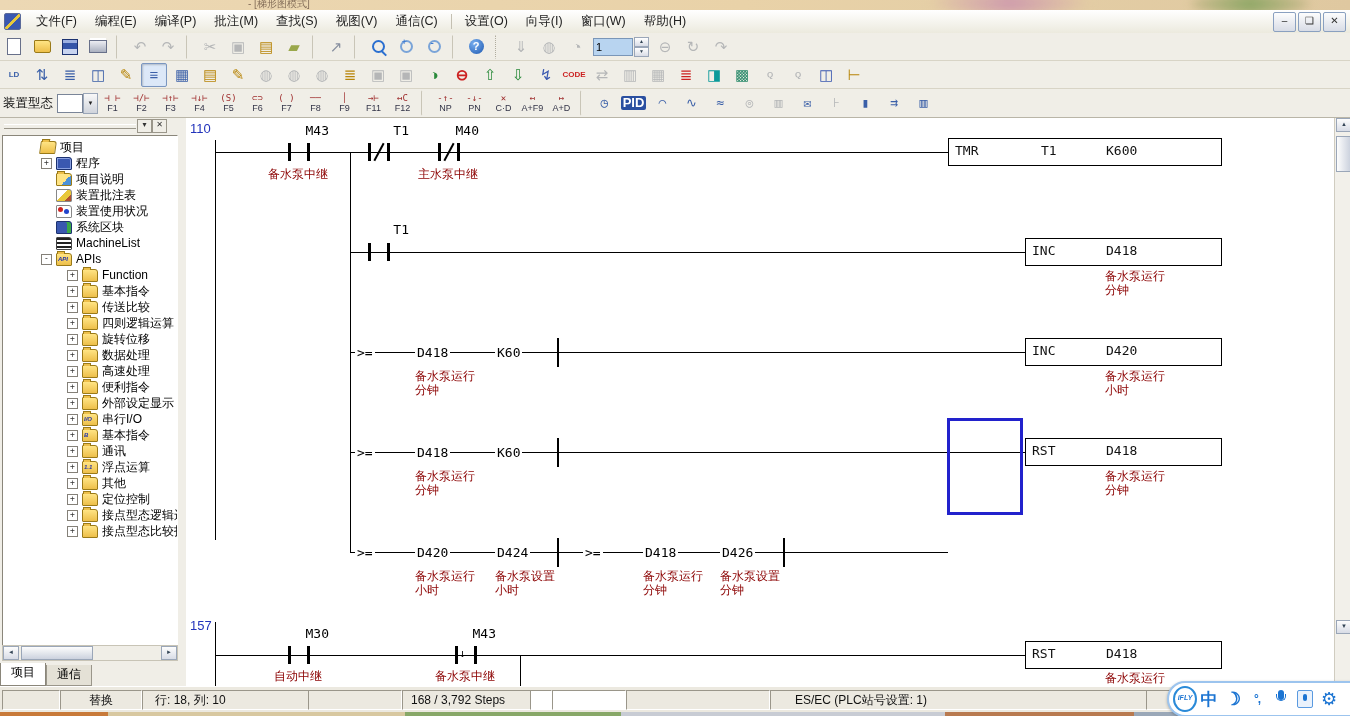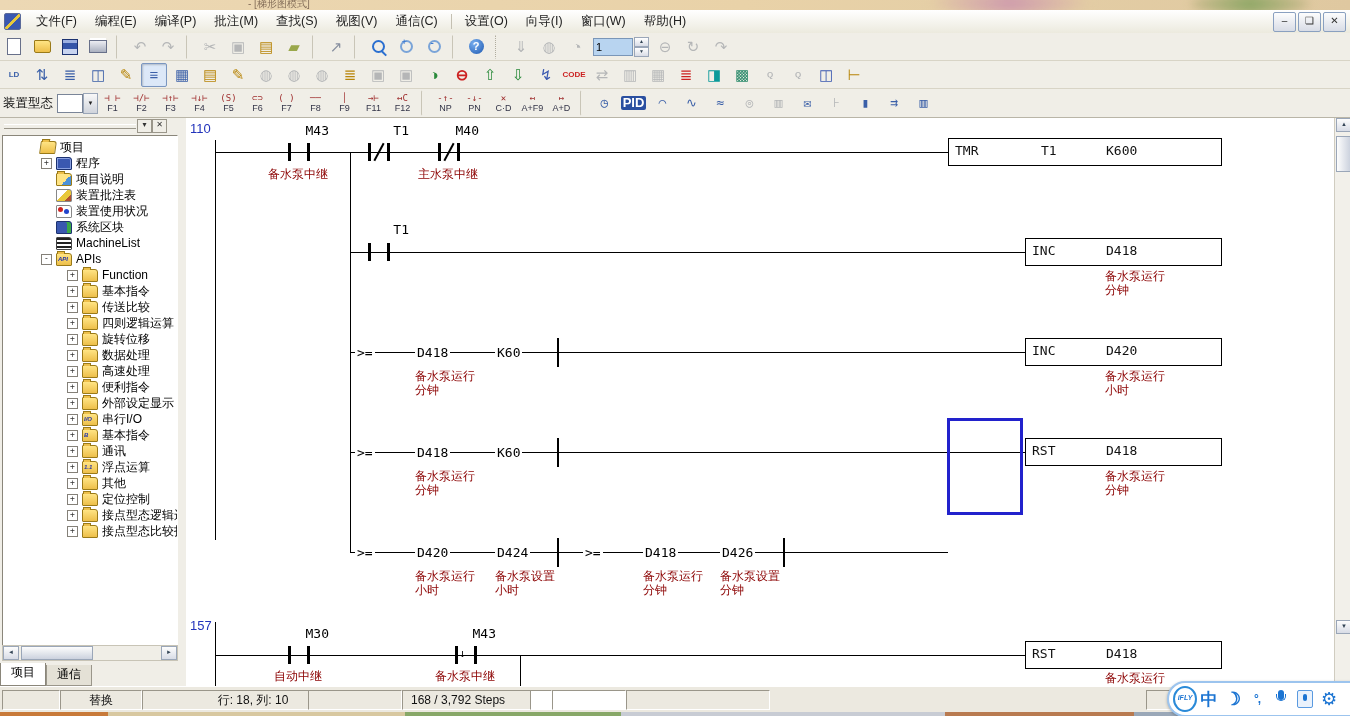--- a/index.html
+++ b/index.html
@@ -791,26 +791,27 @@
 
   <div id="vscroll">
     <span id="vs-up" class="scr-btn">▲</span>
     <div id="vs-thumb"></div>
     <span id="vs-down" class="scr-btn">▼</span>
   </div>
 
   <div id="statusbar">
     <span class="sp" style="left:2px;width:56px;"></span>
     <span class="sp" style="left:60px;width:80px;text-align:center;">替换</span>
-    <span class="sp" style="left:142px;width:164px;padding-left:28px;text-align:center;">行: 18, 列: 10</span>
+    <span class="sp" style="left:142px;width:164px;padding-left:12px;">行: 18, 列: 10</span>
     <span class="sp" style="left:308px;width:92px;"></span>
     <span class="sp" style="left:402px;width:126px;padding-left:8px;">168 / 3,792 Steps</span>
     <span class="sp white" style="left:530px;width:20px;"></span>
     <span class="sp white" style="left:552px;width:72px;"></span>
     <span class="sp" style="left:626px;width:142px;"></span>
+    <span class="sp" style="left:770px;width:374px;padding-left:24px;">ES/EC (PLC站号设置: 1)</span>
     <span class="sp" style="left:1146px;width:202px;"></span>
   </div>
   <div id="bottom-sliver"></div>
 
   <div id="ime">
     <span class="imei ime-logo">
         <i>iFLY</i>
       </span>
       <span class="imei ime-zh">
         <i>中</i>

